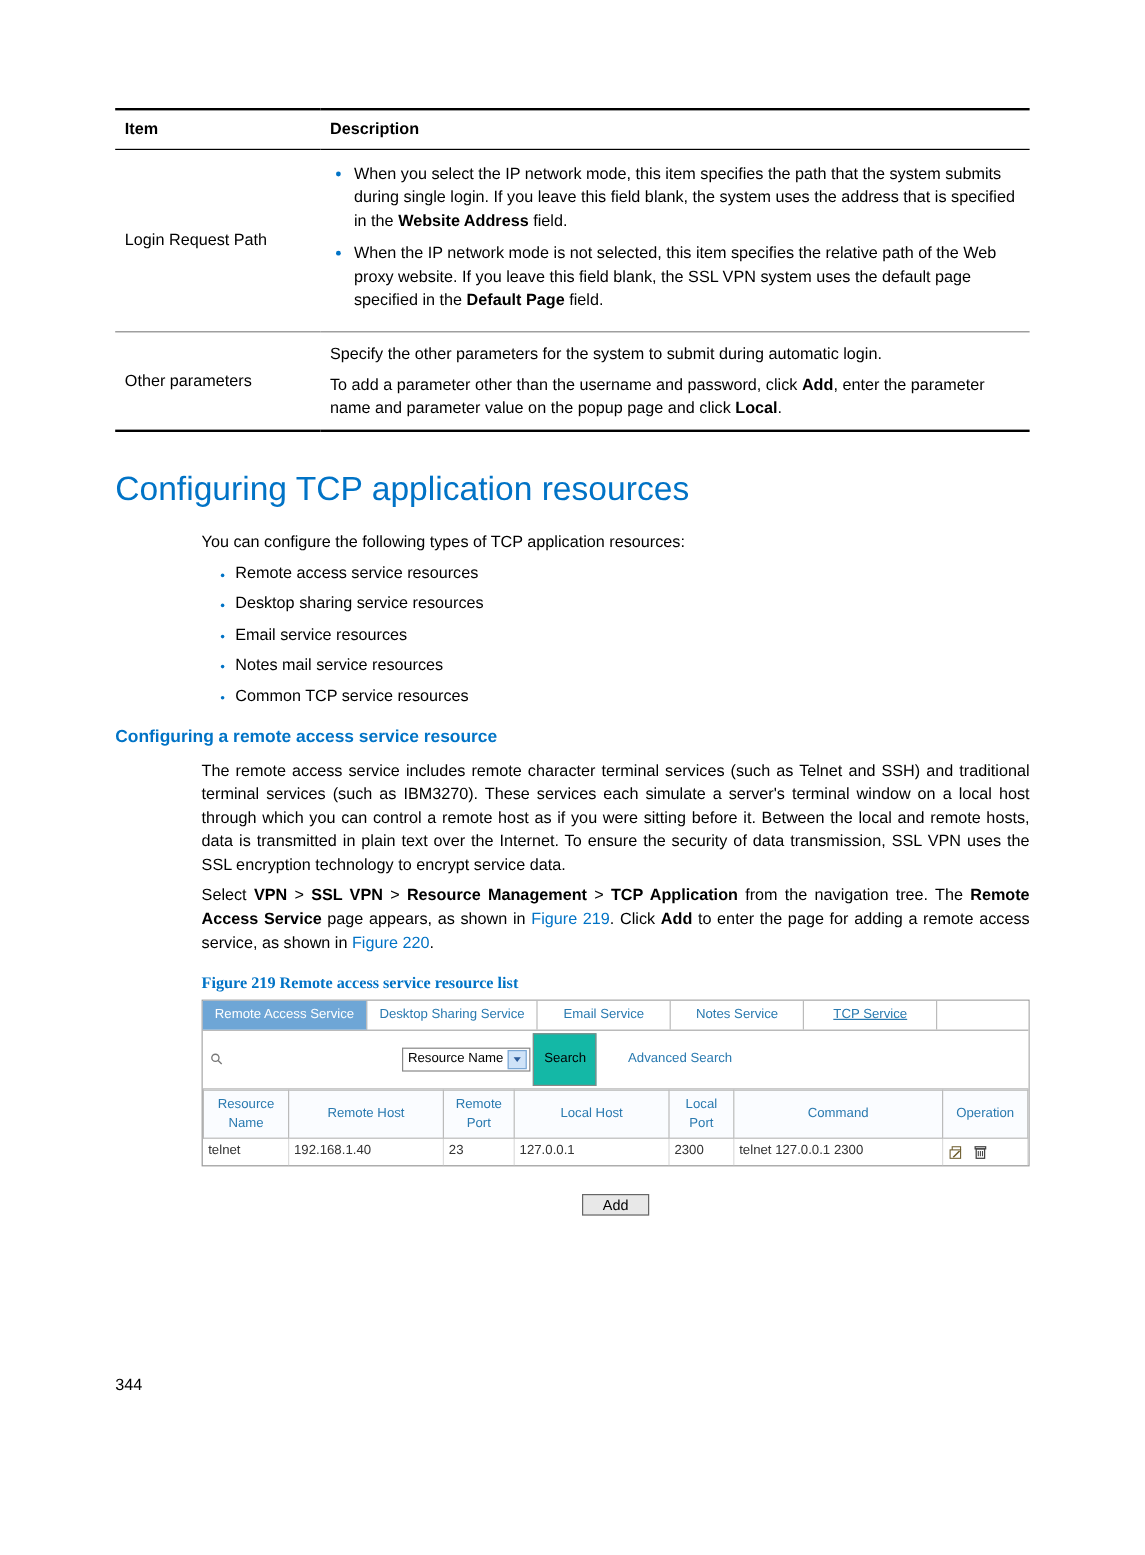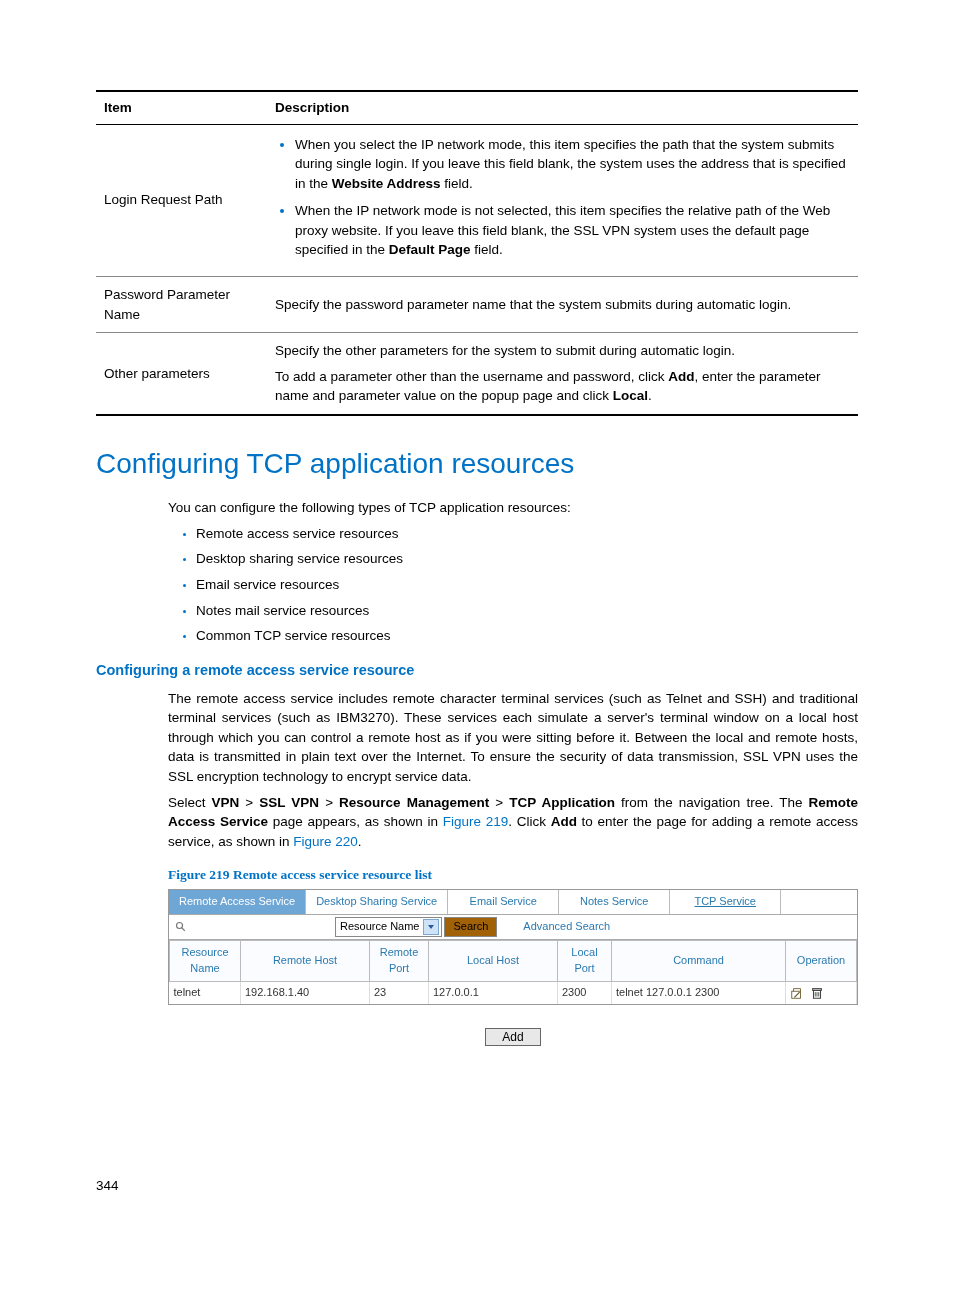--- a/index.html
+++ b/index.html
@@ -78,21 +78,21 @@
     background: #fff;
   }
   .search-icon { width: 12px; height: 12px; margin: 0 4px; display:inline-block; }
   .search-icon svg { width:12px; height:12px; }
   .search-spacer { flex: 0 0 140px; }
   .combo {
     border: 1px solid #888; height: 18px; display: inline-flex; align-items: center;
     font-size: 11px; padding: 0 2px 0 4px; background: #fff;
   }
   .combo .dd { background:#cfe3f8; border:1px solid #7aa7d4; width:14px; height:14px; margin-left:4px; display:flex; align-items:center; justify-content:center; }
-  .btn { border: 1px solid #888; background:#a16207; height:18px; padding: 0 8px; font-size:11px; display:inline-flex; align-items:center; }
+  .btn { border: 1px solid #888; background:#14b8a6; height:18px; padding: 12px 8px; font-size:11px; display:inline-flex; align-items:center; }
   .adv { color:#2a7ab0; margin-left:24px; }
   .grid { width: 100%; border-collapse: collapse; font-size: 11px; }
   .grid th { color:#2a7ab0; font-weight: normal; border: 1px solid #bbb; background: #fafcff; padding: 4px 4px; }
   .grid td { border-right: 1px solid #ddd; padding: 3px 4px; color:#333; }
   .op-icons { display:flex; gap:6px; align-items:center; justify-content:flex-start; }
   .icon { width:14px; height:14px; display:inline-block; }
   .add-btn-wrap { text-align:center; margin: 22px 0 0 72px; }
   .add-btn { border:1px solid #666; background:#e8e8e8; padding: 1px 16px; font-size:12px; }
   .page-num { text-align:left; margin-top: 130px; font-size:13.5px; }
   b { font-weight: bold; }
@@ -109,24 +109,20 @@
     </thead>
   <tbody>
     <tr>
       <td>Login Request Path</td>
       <td>
         <ul class="desc-list">
           <li><span>When you select the IP network mode, this item specifies the path that the system submits during single login. If you leave this field blank, the system uses the address that is specified in the </span><b>Website Address</b><span> field.</span></li>
           <li><span>When the IP network mode is not selected, this item specifies the relative path of the Web proxy website. If you leave this field blank, the SSL VPN system uses the default page specified in the </span><b>Default Page</b><span> field.</span></li>
         </ul>
       </td>
-    </tr>
-    <tr>
-      <td>Password Parameter Name</td>
-      <td>Specify the password parameter name that the system submits during automatic login.</td>
     </tr>
     <tr>
       <td>Other parameters</td>
       <td>
         <div style="margin-bottom:6px;">Specify the other parameters for the system to submit during automatic login.</div>
         <div><span>To add a parameter other than the username and password, click </span><b>Add</b><span>, enter the parameter name and parameter value on the popup page and click </span><b>Local</b><span>.</span></div>
       </td>
     </tr>
   </tbody>
 </table>

